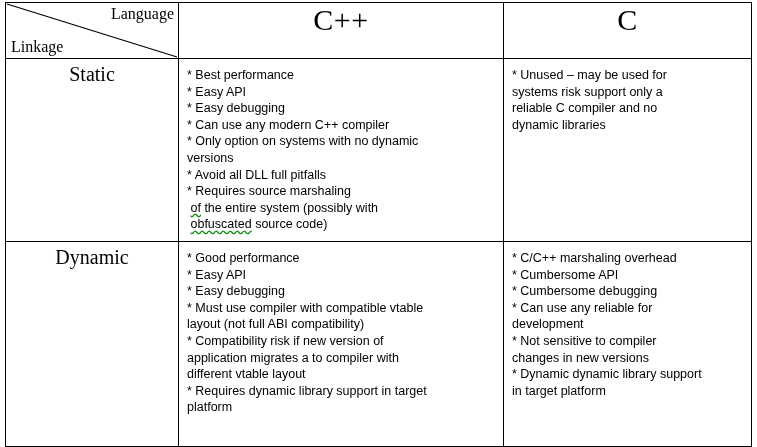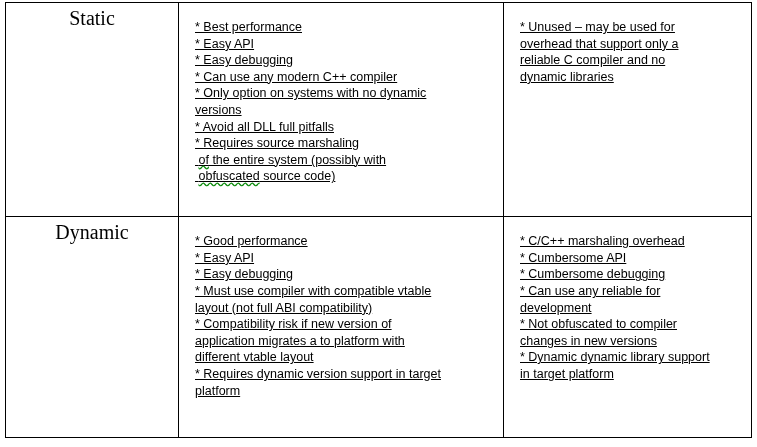--- a/index.html
+++ b/index.html
@@ -103,23 +103,22 @@
   }
 
   
   .content-cell {
     padding: 5px 5px 5px 6px;
     font-size: 12.5px;
     line-height: 16.6px;
   }
   .content-cell ul {
     list-style: none;
-    margin: 16px;
-    padding: 0;
-    text-decoration: underline;
+    margin: 8px;
+    padding: 0;
   }
   .content-cell li {
     margin: 0;
     padding: 0;
     text-indent: 0;
   }
   .content-cell li .cont {
     display: block;
   }
 
@@ -141,20 +140,33 @@
 <div class="page">
 
   <table class="cmp-table">
     <colgroup>
       <col class="c-linkage">
       <col class="c-cpp">
       <col class="c-c">
     </colgroup>
     <tbody>
 
+      <tr>
+        <td class="corner-cell">
+          <svg class="corner-diagonal" viewBox="0 0 173 55" preserveAspectRatio="none">
+            <line x1="1" y1="1" x2="172" y2="54"></line>
+          </svg>
+          <span class="corner-lang">Language</span>
+          <span class="corner-link">Linkage</span>
+        </td>
+
+        <td class="col-head">C++</td>
+
+        <td class="col-head">C</td>
+      </tr>
 
       <tr class="row-static">
         <td class="row-head">Static</td>
 
         <td class="content-cell">
           <ul>
             <li><span>* Best performance</span></li>
             <li><span>* Easy API</span></li>
             <li><span>* Easy debugging</span></li>
             <li><span>* Can use any modern C++ compiler</span></li>
@@ -168,21 +180,21 @@
               <span class="cont">&nbsp;<span class="squiggle">of</span> the entire system (possibly with</span>
               <span class="cont">&nbsp;<span class="squiggle">obfuscated</span> source code)</span>
             </li>
           </ul>
         </td>
 
         <td class="content-cell">
           <ul>
             <li>
               <span>* Unused – may be used for</span>
-              <span class="cont">overhead that support only a</span>
+              <span class="cont">systems risk support only a</span>
               <span class="cont">reliable C compiler and no</span>
               <span class="cont">dynamic libraries</span>
             </li>
           </ul>
         </td>
       </tr>
 
       <tr class="row-dynamic">
         <td class="row-head">Dynamic</td>
 
@@ -190,41 +202,41 @@
           <ul>
             <li><span>* Good performance</span></li>
             <li><span>* Easy API</span></li>
             <li><span>* Easy debugging</span></li>
             <li>
               <span>* Must use compiler with compatible vtable</span>
               <span class="cont">layout (not full ABI compatibility)</span>
             </li>
             <li>
               <span>* Compatibility  risk if new version of</span>
-              <span class="cont">application  migrates a to platform with</span>
+              <span class="cont">application  migrates a to compiler with</span>
               <span class="cont">different vtable  layout</span>
             </li>
             <li>
-              <span>* Requires dynamic version support in target</span>
+              <span>* Requires dynamic library support in target</span>
               <span class="cont">platform</span>
             </li>
           </ul>
         </td>
 
         <td class="content-cell">
           <ul>
             <li><span>* C/C++ marshaling overhead</span></li>
             <li><span>* Cumbersome API</span></li>
             <li><span>* Cumbersome debugging</span></li>
             <li>
               <span>* Can use any reliable for</span>
               <span class="cont">development</span>
             </li>
             <li>
-              <span>* Not obfuscated to compiler</span>
+              <span>* Not sensitive to compiler</span>
               <span class="cont">changes in new versions</span>
             </li>
             <li>
               <span>* Dynamic dynamic library support</span>
               <span class="cont">in target platform</span>
             </li>
           </ul>
         </td>
       </tr>
 

